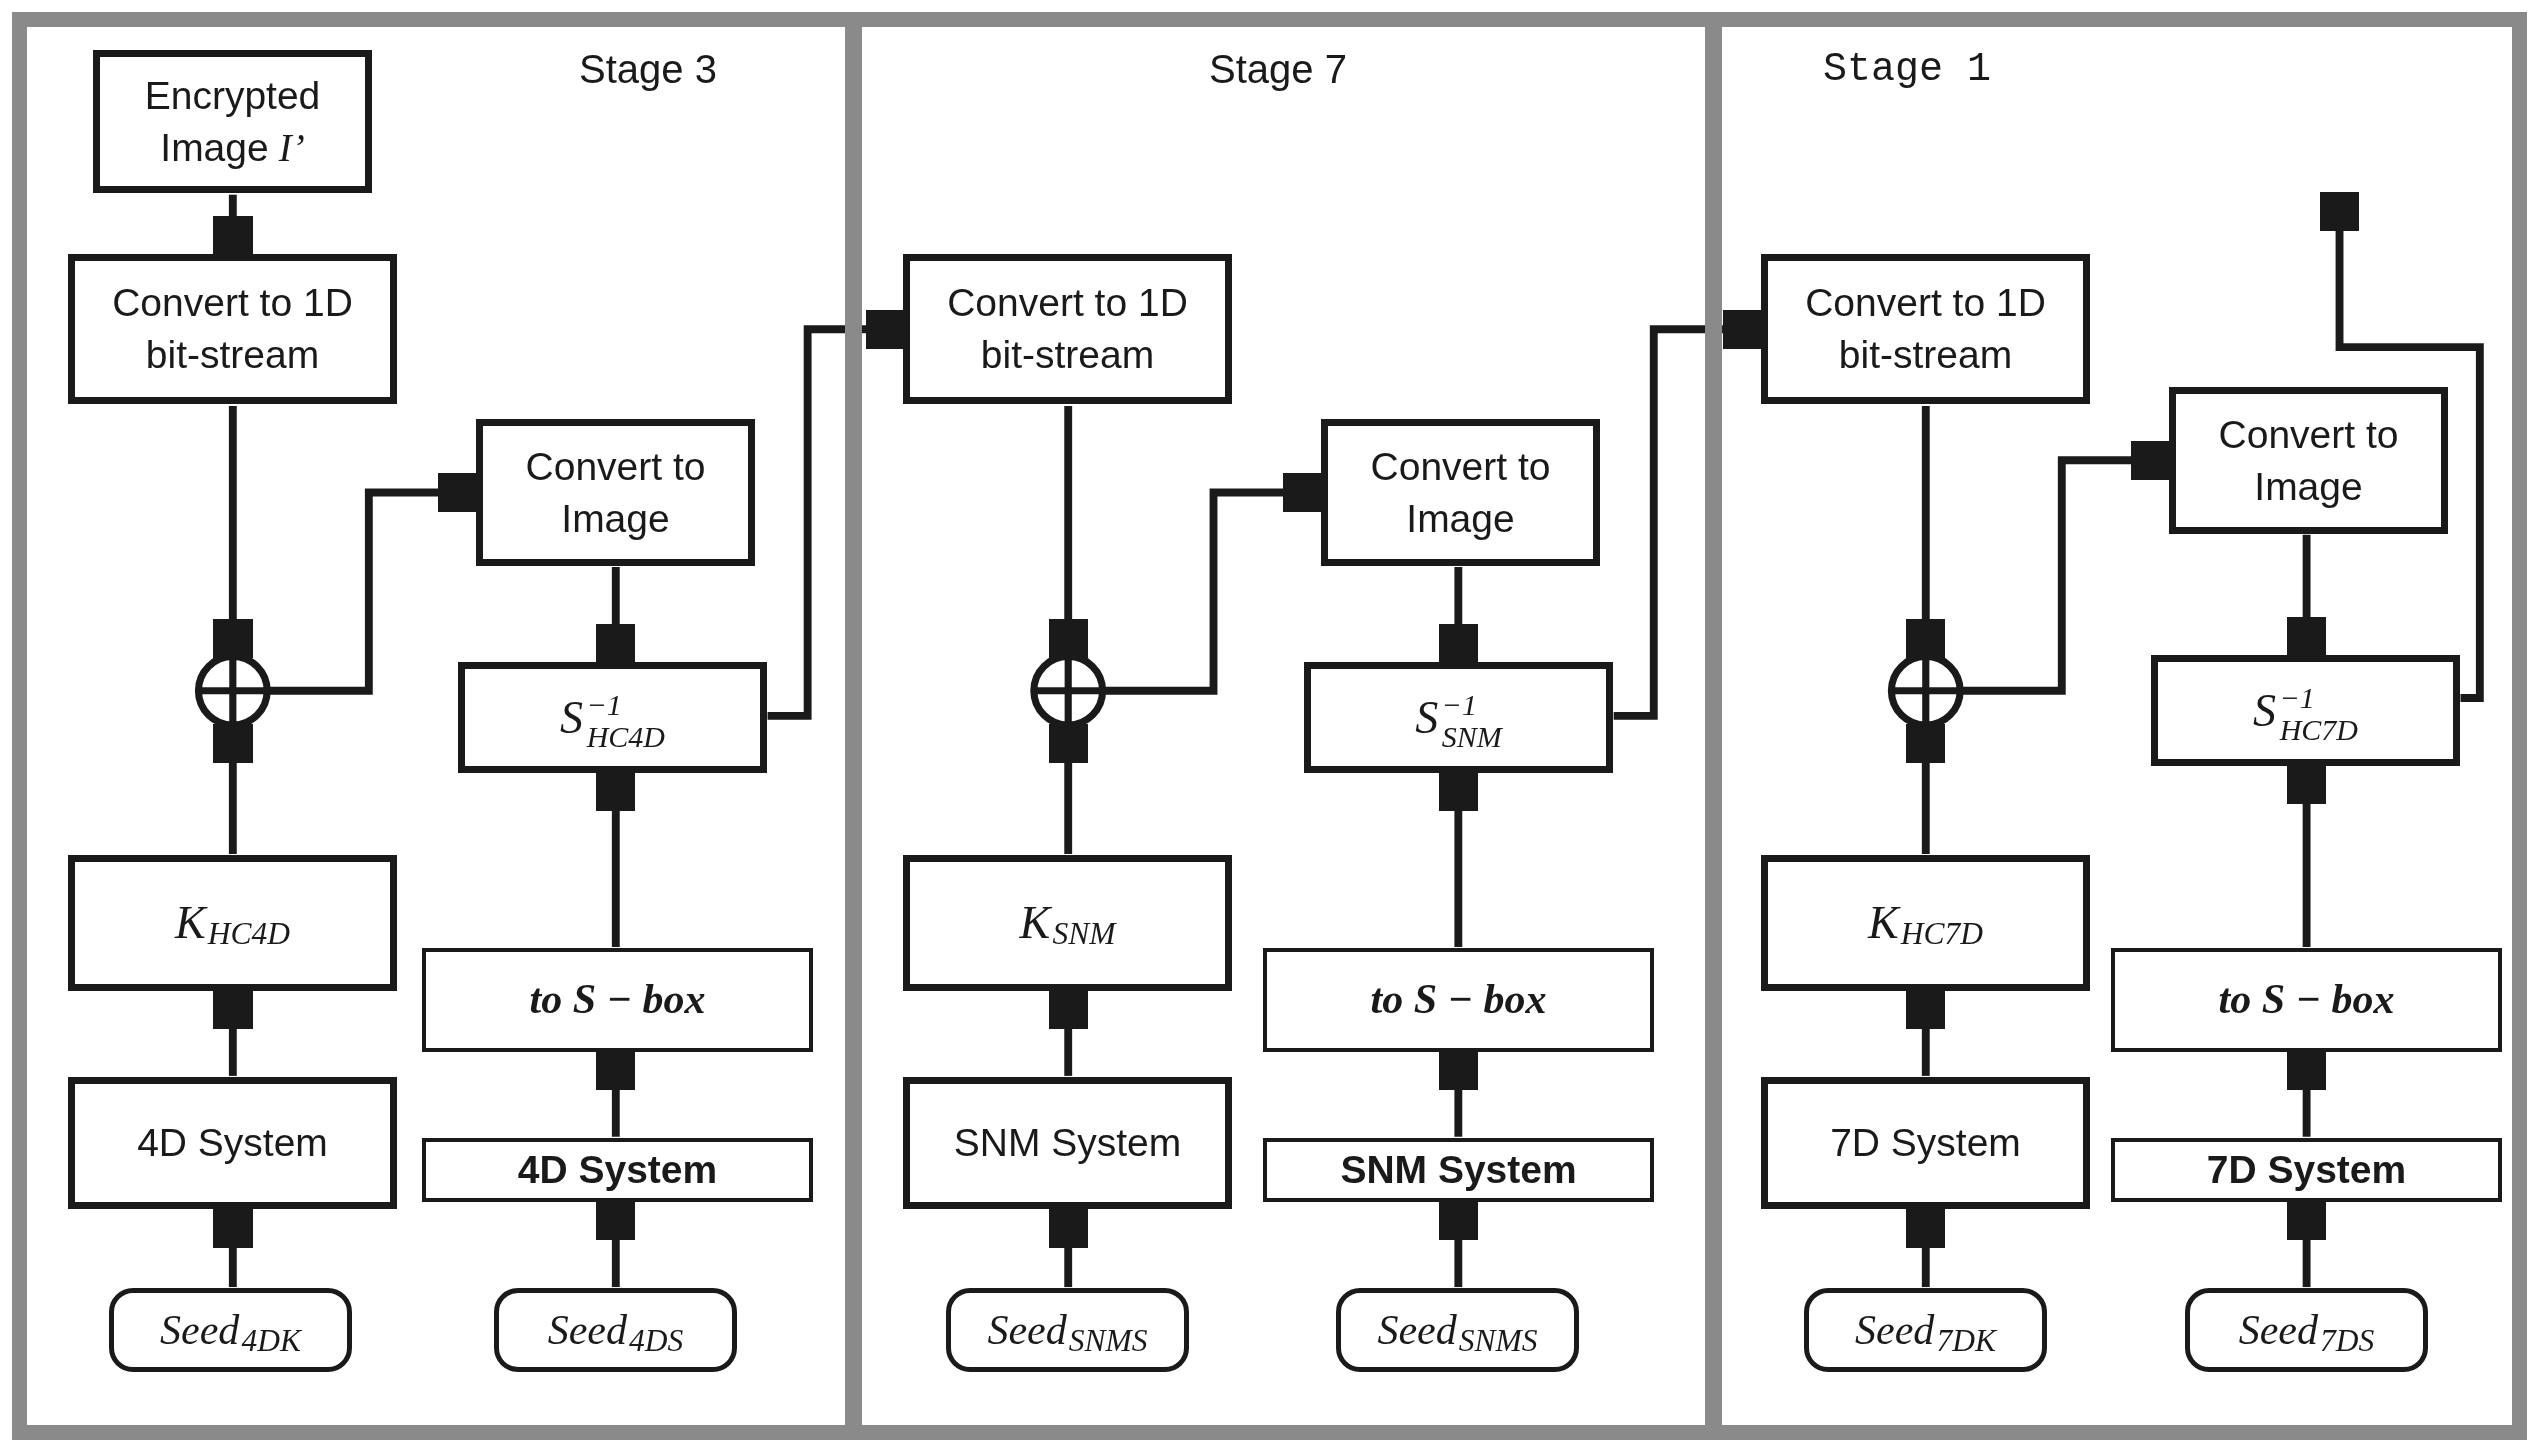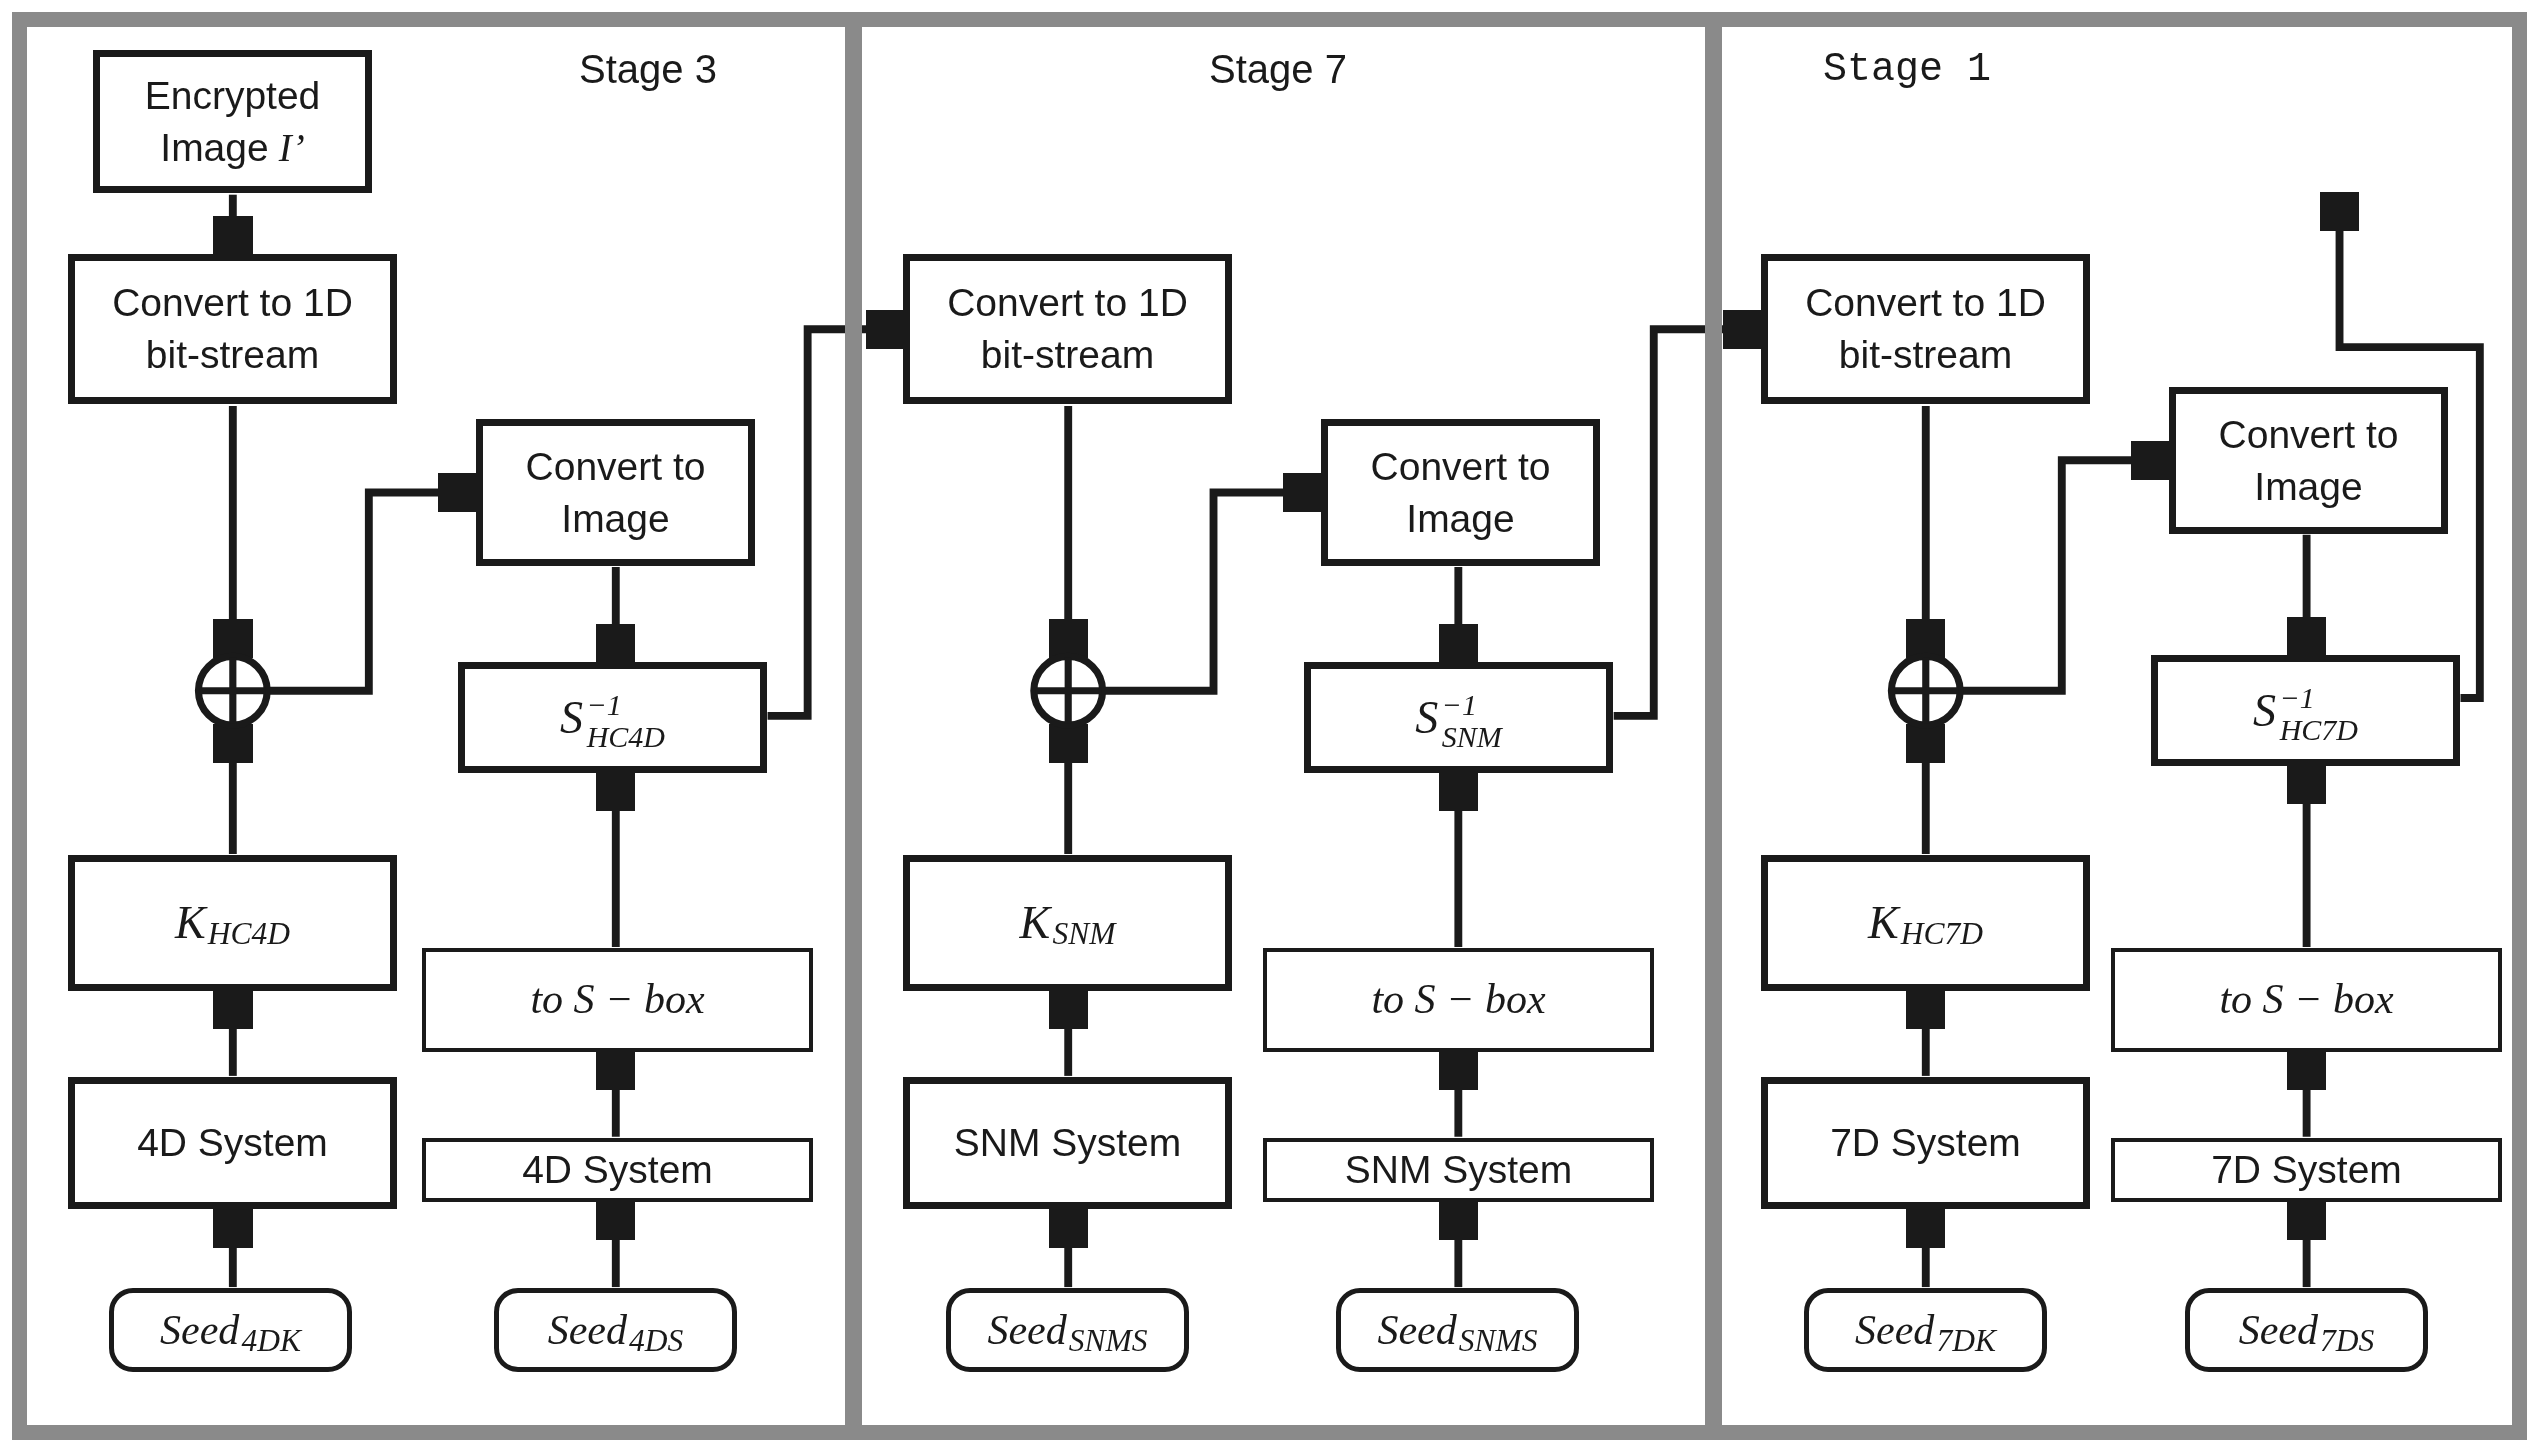--- a/index.html
+++ b/index.html
@@ -1,21 +1,21 @@
 <!DOCTYPE html>
 <html style="font-size:11.5px"><head>
 <meta charset="utf-8">
 <style>
   html,body{margin:0;padding:0;background:#ffffff;}
   #canvas{position:relative;width:2538px;height:1451px;background:#ffffff;overflow:hidden;color:#1a1a1a;}
   .frame{position:absolute;left:11.5px;top:11.5px;width:2515px;height:1428px;border:15.7px solid #8a8a8a;box-sizing:border-box;background:transparent;}
   .sep{position:absolute;top:11.5px;width:17px;height:1428px;background:#8a8a8a;}
   .stage-label{position:absolute;width:286px;text-align:center;font-family:"Liberation Sans",sans-serif;font-size:40px;font-weight:400;}
   .box{position:absolute;box-sizing:border-box;border:7.9px solid #1a1a1a;background:#ffffff;display:flex;flex-direction:column;align-items:center;justify-content:center;text-align:center;font-family:"Liberation Sans",sans-serif;font-size:39px;line-height:1.33;}
-  .box.thin{border-width:4.3px;}
+  .box.thin{border-width:4.3px;font-weight:bold;}
   .box.seed{border-width:5.7px;border-radius:24px;}
   .math{font-family:"Liberation Serif","DejaVu Serif",serif;font-style:italic;}
   .mrow{display:flex;flex-direction:row;align-items:center;justify-content:center;font-size:46px;line-height:1;}
   .mrow.small{font-size:42px;text-align:center;}
   .msub{font-size:31.5px;transform:translateY(0.35em);margin-left:2.1px;}
   .supsub{display:inline-flex;flex-direction:column;align-items:flex-start;font-size:30px;line-height:1.05;margin-left:3.6px;transform:translateY(0.10em);}
   .wires{position:absolute;left:0;top:0;}
   .wires path{fill:none;stroke:#1a1a1a;stroke-width:11;}
   .wires line{stroke:#1a1a1a;stroke-width:10;}
   .wires circle{fill:#ffffff;stroke:#1a1a1a;stroke-width:10;}

